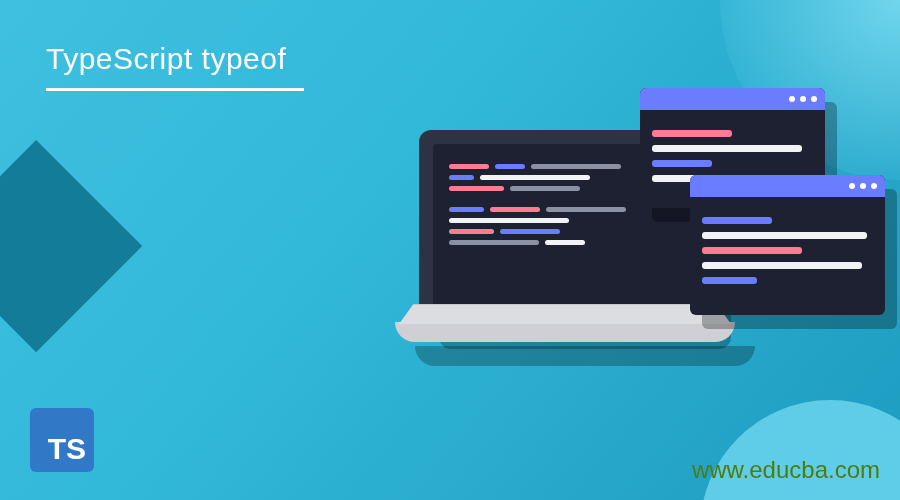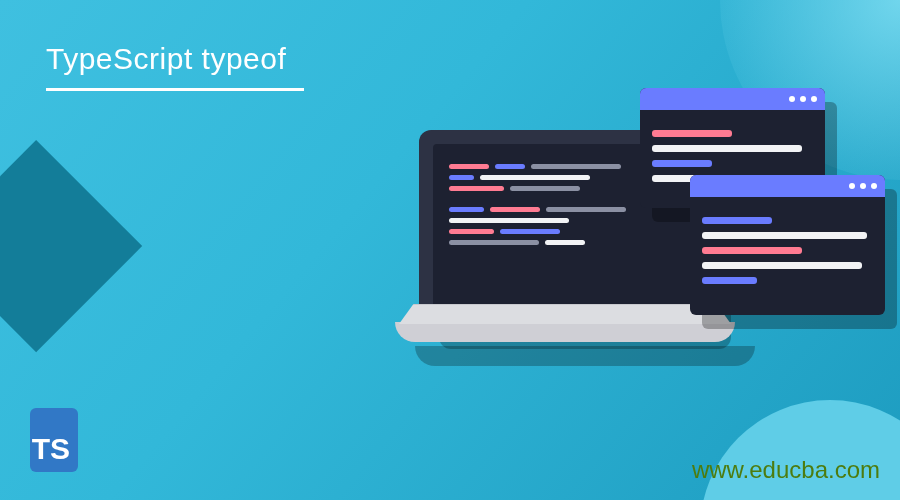--- a/index.html
+++ b/index.html
@@ -31,21 +31,21 @@
       position: absolute; top: 42px; left: 46px;
       border-bottom: 3px solid #ffffff;
       padding-bottom: 12px; padding-right: 18px;
     }
     .title-block h1 {
       color: #ffffff; font-weight: 500;
       font-size: 30px; letter-spacing: 0.5px;
     }
     .ts-badge {
       position: absolute; left: 30px; bottom: 28px;
-      width: 48px; height: 64px; background: #3178c6;
+      width: 64px; height: 64px; background: #3178c6;
       border-radius: 6px; color: #fff;
       display: flex; align-items: flex-end; justify-content: flex-end;
       font-weight: 700; font-size: 30px; padding: 6px 8px;
     }
     .site-url {
       position: absolute; right: 20px; bottom: 16px;
       color: #4d7c0f; font-size: 24px;
     }
     
     .laptop {

